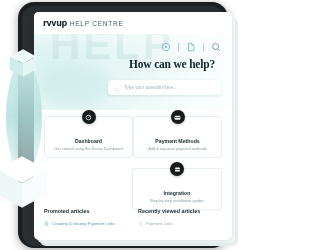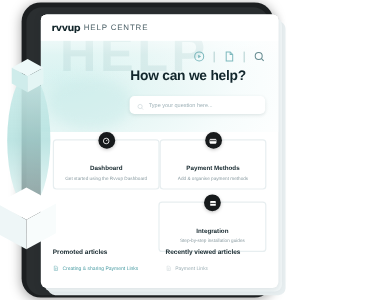--- a/index.html
+++ b/index.html
@@ -156,28 +156,29 @@
   }
   .icon-div {
     width: 1px;
     height: 9px;
     background: #bcd6d6;
   }
 
   
   .hero-title {
     position: absolute;
-    right: 27px;
+    right: 17px;
     top: 46px;
     font-size: 11.5px;
     font-weight: 700;
     color: #12262c;
     letter-spacing: -0.2px;
     z-index: 5;
     white-space: nowrap;
+    font-family: Liberation Serif, serif;
   }
 
   
   .searchbox {
     position: absolute;
     left: 74px;
     right: 11px;
     top: 68px;
     height: 15px;
     background: #ffffff;

